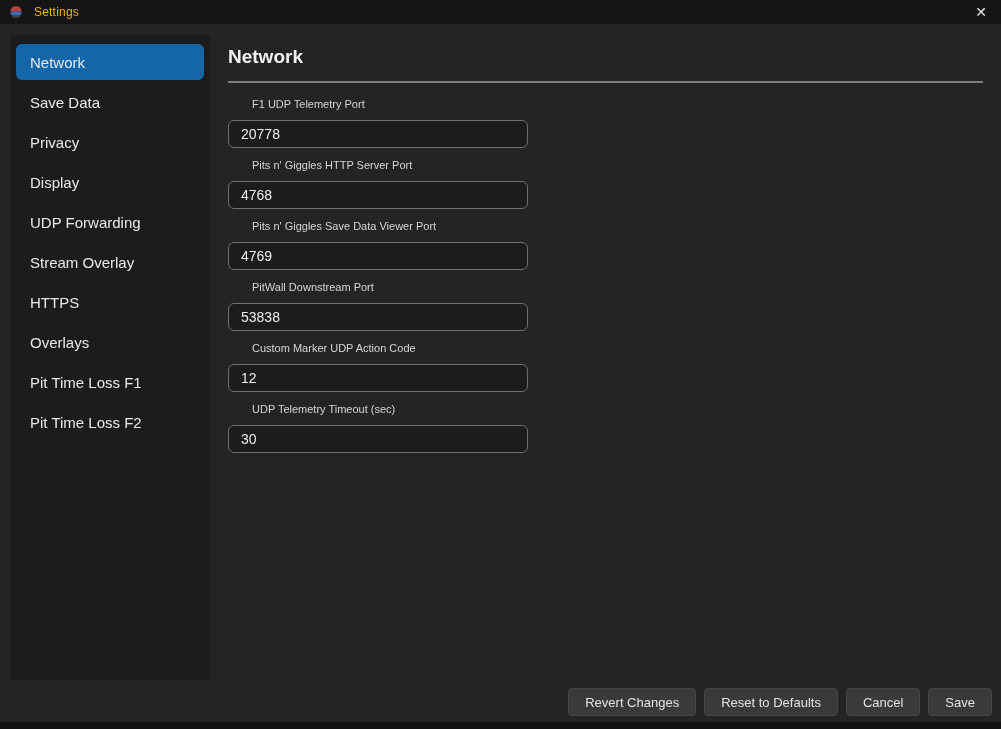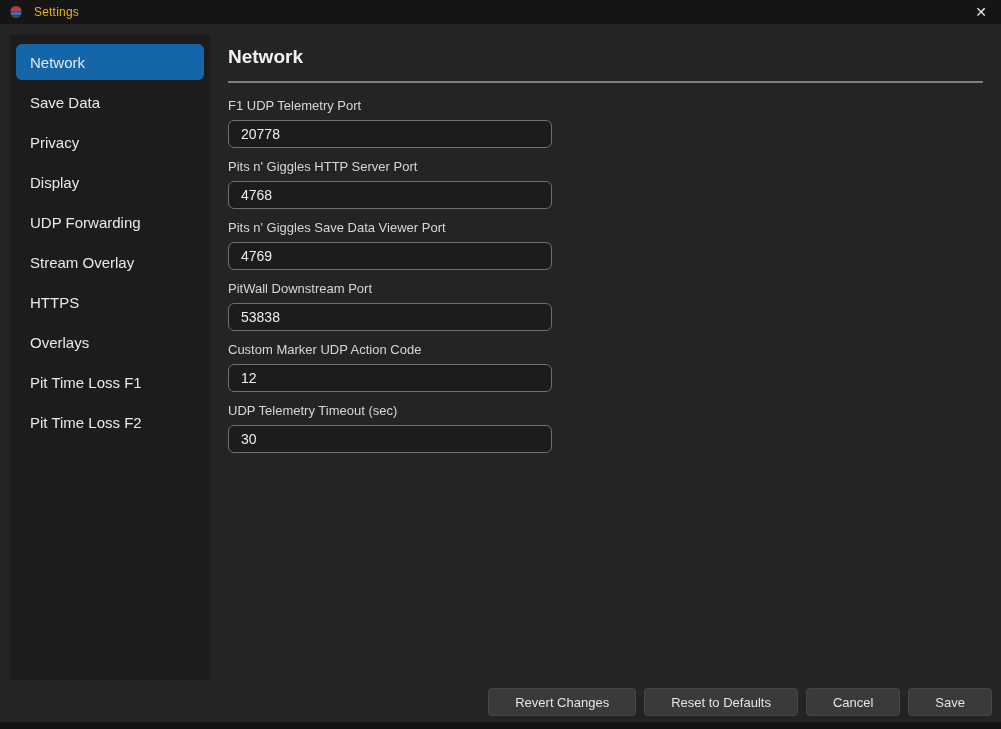--- a/index.html
+++ b/index.html
@@ -49,41 +49,41 @@
   .nav-item.selected { background: #1566a8; }
 
   
   .content { position: absolute; left: 228px; top: 46px; }
   .heading { color: #f2f2f2; font-size: 19px; font-weight: bold; }
   .divider { margin-top: 13px; width: 755px; height: 2px; background: #7d7d7d; }
   .fields { margin-top: 15px; }
   .field { margin-bottom: 11px; }
   .field-label {
     display: block;
-    color: #d6d6d6; font-size: 13px;
-    height: 17px; margin-bottom: 5px;
+    color: #d6d6d6; font-size: 11px;
+    height: 17px; margin-bottom: 5px; margin-left: 24px;
   }
   .field-input {
-    width: 324px; height: 28px;
+    width: 300px; height: 28px;
     background: #1c1c1c;
     border: 1px solid #6f6f6f;
     border-radius: 6px;
     color: #ededed; font-size: 14px;
     padding: 0 12px;
     font-family: "Liberation Sans", sans-serif;
     outline: none;
   }
 
   
   .footer {
     position: absolute; top: 688px; right: 9px;
     display: flex; gap: 8px;
   }
   .btn {
-    height: 28px; padding: 0 26px;
+    height: 28px; padding: 0 16px;
     background: #3a3a3a;
     border: 1px solid #464646;
     border-radius: 4px;
     color: #e4e4e4; font-size: 13px;
     font-family: "Liberation Sans", sans-serif;
     cursor: pointer;
   }
 
   .bottom-strip {
     position: absolute; left: 0; bottom: 0;

